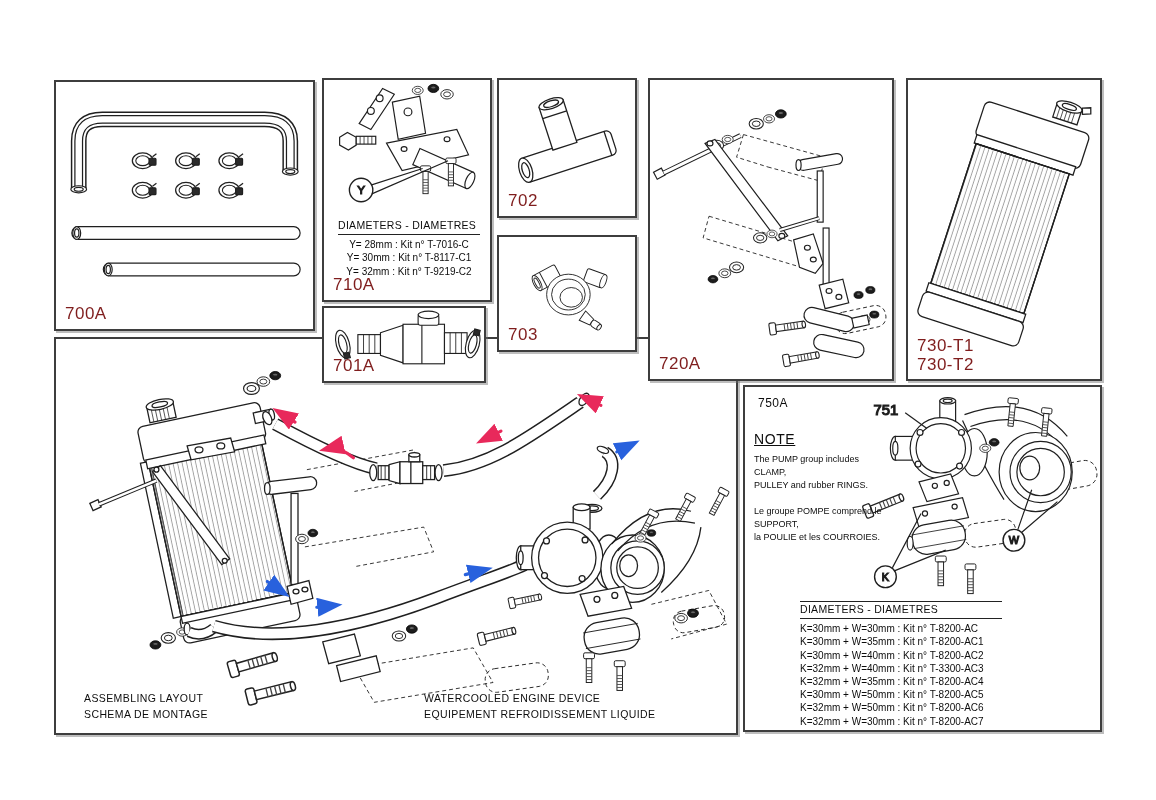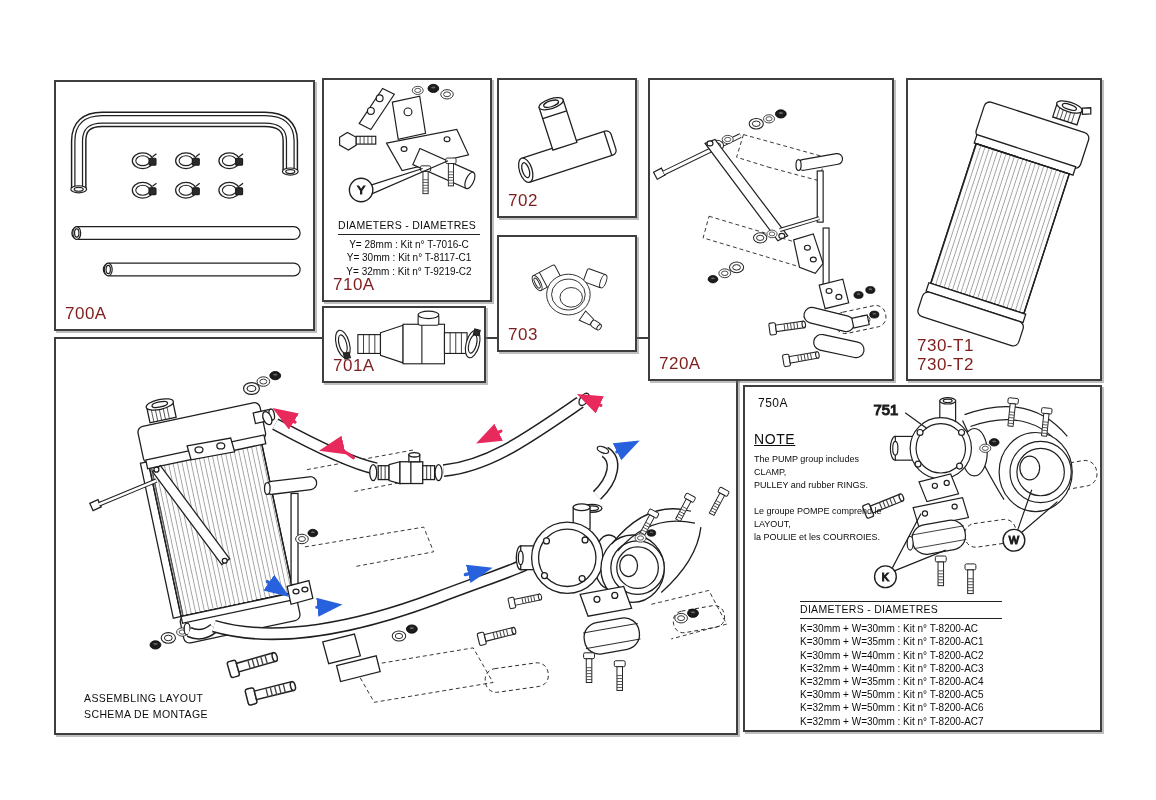--- a/index.html
+++ b/index.html
@@ -246,20 +246,24 @@
           <path d="M262,271 L280,269" marker-end="url(#ahb)"></path>
           <path d="M412,238 L432,233" marker-end="url(#ahb)"></path>
           <path d="M565,114 L581,106" marker-end="url(#ahb)"></path>
         </g>
       </g>
     </svg>
     <div class="caption" style="left:28px;top:352px">
       <div>ASSEMBLING LAYOUT</div>
       <div>SCHEMA DE MONTAGE</div>
     </div>
+    <div class="caption" style="left:368px;top:352px">
+      <div>WATERCOOLED ENGINE DEVICE</div>
+      <div>EQUIPEMENT REFROIDISSEMENT LIQUIDE</div>
+    </div>
   </div>
 
   <div class="panel" style="left:54px;top:80px;width:261px;height:251px">
     <svg class="draw" viewBox="0 0 261 251">
       <g stroke="#1f1f1f" fill="none" stroke-width="1.2">
         <g>
           <path d="M23 108 V60 Q23 38 47 38 H212 Q238 38 238 60 V90" stroke-width="16"></path>
           <path d="M23 108 V60 Q23 38 47 38 H212 Q238 38 238 60 V90" stroke="#fff" stroke-width="13"></path>
           <path d="M23 108 V60 Q23 38 47 38 H212 Q238 38 238 60 V90" stroke-width="9"></path>
           <path d="M23 108 V60 Q23 38 47 38 H212 Q238 38 238 60 V90" stroke="#fff" stroke-width="6.5"></path>
@@ -561,30 +565,30 @@
         <text x="272" y="159" text-anchor="middle" font-size="11" fill="#111">W</text>
       </g>
     </svg>
     <div class="title750">750A</div>
     <div class="note">
       <div class="nt">NOTE</div>
       <div>The PUMP group includes CLAMP,</div>
       <div>PULLEY and rubber RINGS.</div>
       <div class="gap"></div>
       <div>Le groupe POMPE comprend le</div>
-      <div>LAYOUT,</div>
+      <div>SUPPORT,</div>
       <div>la POULIE et les COURROIES.</div>
     </div>
     <div class="dtable with-top" style="left:55px;top:214px;width:202px">
       <div class="hd">DIAMETERS - DIAMETRES</div>
       <div class="rows">
         <div class="row">K=30mm + W=30mm : Kit n° T-8200-AC</div>
         <div class="row">K=30mm + W=35mm : Kit n° T-8200-AC1</div>
         <div class="row">K=30mm + W=40mm : Kit n° T-8200-AC2</div>
-        <div class="row">K=32mm + W=40mm : Kit n° T-8200-AC3</div>
+        <div class="row">K=32mm + W=40mm : Kit n° T-3300-AC3</div>
         <div class="row">K=32mm + W=35mm : Kit n° T-8200-AC4</div>
         <div class="row">K=30mm + W=50mm : Kit n° T-8200-AC5</div>
         <div class="row">K=32mm + W=50mm : Kit n° T-8200-AC6</div>
         <div class="row">K=32mm + W=30mm : Kit n° T-8200-AC7</div>
       </div>
     </div>
   </div>
 
 </div>
 

